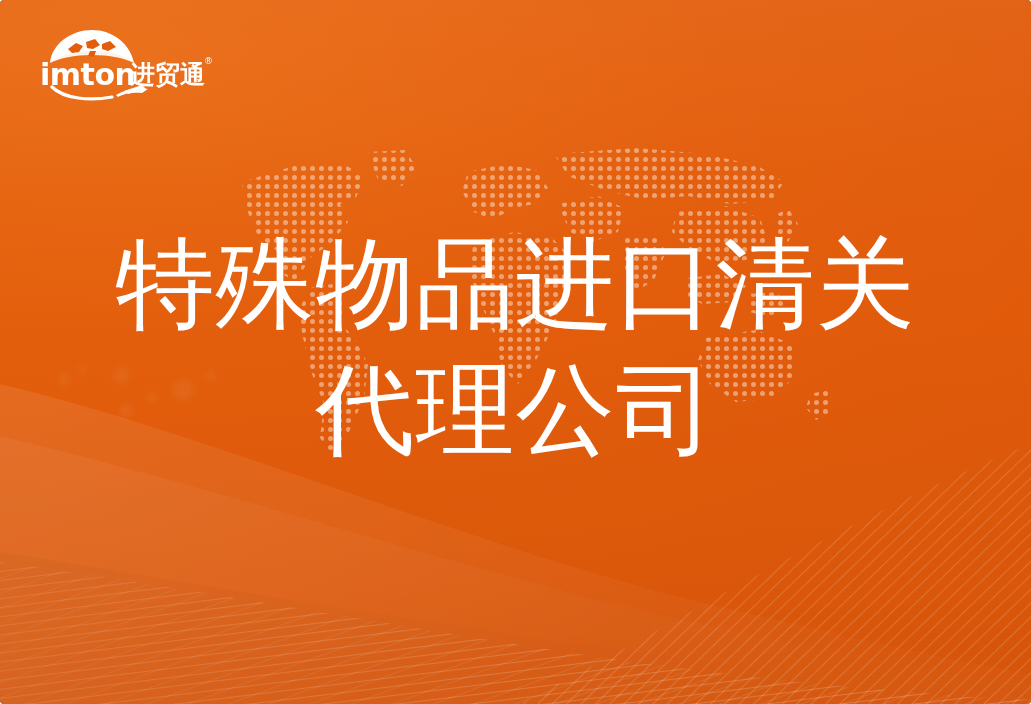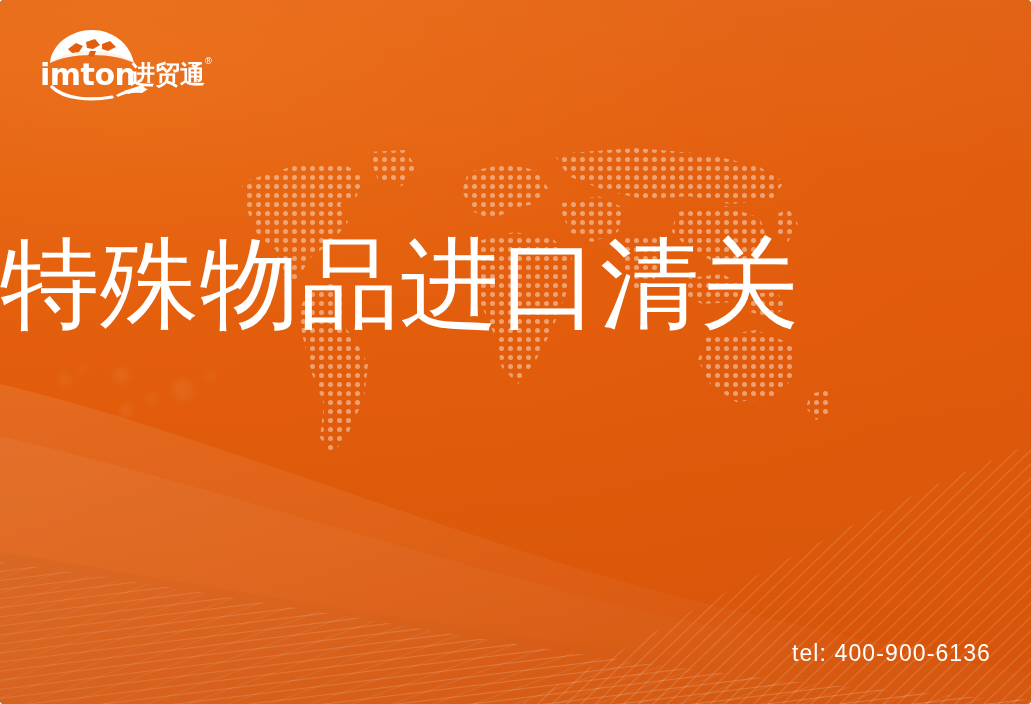--- a/index.html
+++ b/index.html
@@ -95,20 +95,21 @@
     height: 74px;
   }
   #logo svg { display: block; width: 176px; height: 74px; }
 
   
   #headline {
     position: absolute;
     left: 0;
     top: 222px;
     width: 1031px;
+    text-align: center;
     color: #ffffff;
     font-family: "DejaVu Sans", "Liberation Sans", sans-serif;
     font-weight: 300;
     font-size: 99px;
     line-height: 126px;
     letter-spacing: 1px;
     white-space: nowrap;
     text-rendering: geometricPrecision;
   }
   #headline .line { display: block; }
@@ -285,17 +286,17 @@
       <g>
         <path d="M14 60 C 26 72, 52 74, 74 70" stroke="#ffffff" stroke-width="3.2" fill="none" stroke-linecap="round"></path>
         <path d="M78 68 C 88 62, 100 60, 110 62 L104 66 C 96 65, 86 66, 80 70 Z" fill="#ffffff"></path>
         <path d="M86 64 L104 58 L108 62 L90 67 Z" fill="#ffffff"></path>
       </g>
     </svg>
   </div>
 
   <div id="headline">
     <span class="line">特殊物品进口清关</span>
+    <span class="line">代理公司</span>
   </div>
 
-  <div id="tel">tel: 400-900-6136</div>
 
 </div>
 
 </body></html>

